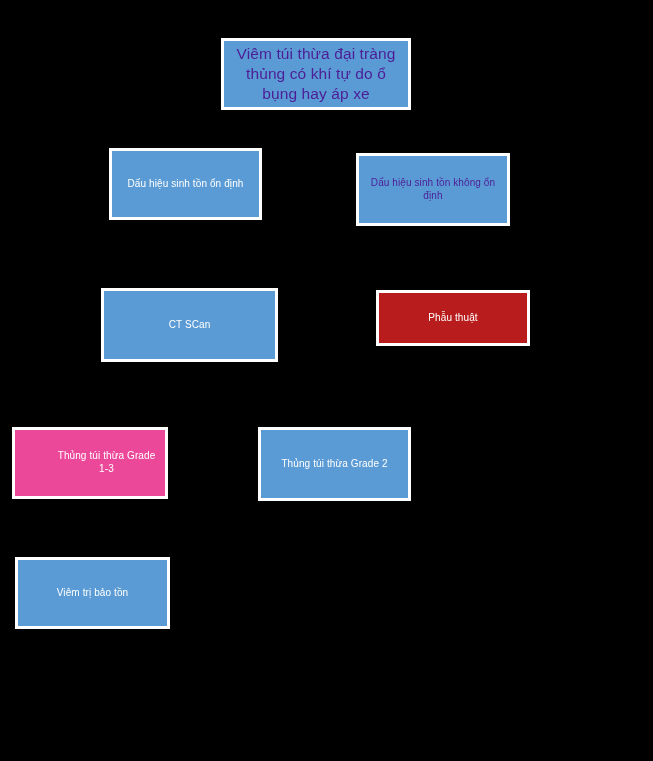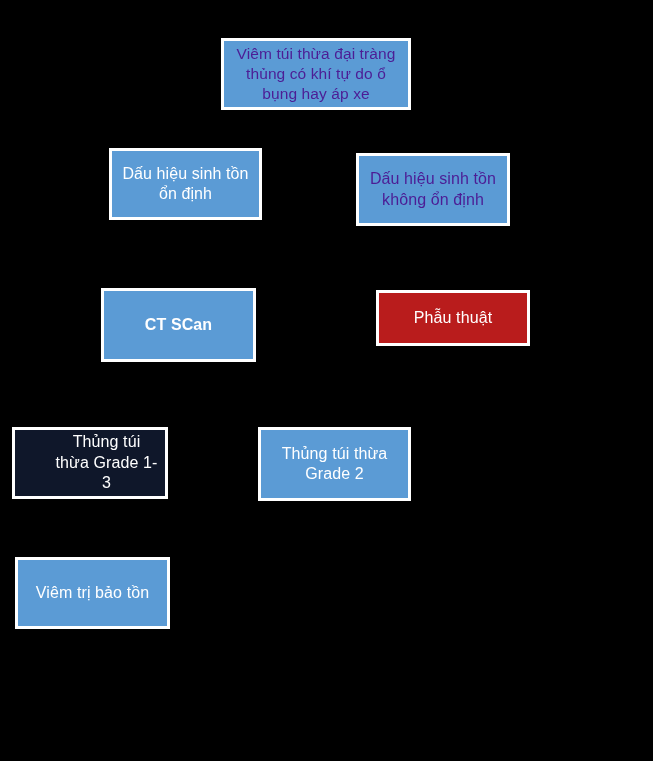--- a/index.html
+++ b/index.html
@@ -19,21 +19,21 @@
     position: absolute;
     box-sizing: border-box;
     background: #5B9BD5;
     border: 3px solid #FFFFFF;
     color: #FFFFFF;
     display: flex;
     align-items: center;
     justify-content: center;
     text-align: center;
     line-height: 1.28;
-    font-size: 16px;
+    font-size: 10px;
     letter-spacing: 0.1px;
     padding: 2px 6px;
     -webkit-font-smoothing: antialiased;
   }
   .node span {
     display: block;
     width: 100%;
   }
   .node-root {
     font-size: 15.5px;
@@ -46,27 +46,27 @@
 <div id="canvas" style="background: rgb(0, 0, 0);">
     <div class="node node-root" style="left: 221px; top: 38px; width: 190px; height: 72px; background: rgb(91, 155, 213); border-color: rgb(255, 255, 255); color: #4c1d95;">
       <span>Viêm túi thừa đại tràng thủng có khí tự do ổ bụng hay áp xe</span>
     </div>
     <div class="node" style="left: 109px; top: 148px; width: 153px; height: 72px; background: rgb(91, 155, 213); border-color: rgb(255, 255, 255); color: rgb(255, 255, 255);">
       <span>Dấu hiệu sinh tồn ổn định</span>
     </div>
     <div class="node" style="left: 356px; top: 153px; width: 154px; height: 73px; background: rgb(91, 155, 213); border-color: rgb(255, 255, 255); color: #4c1d95;">
       <span>Dấu hiệu sinh tồn không ổn định</span>
     </div>
-    <div class="node" style="left: 101px; top: 288px; width: 155px; height: 74px; background: rgb(91, 155, 213); border-color: rgb(255, 255, 255); color: rgb(255, 255, 255); font-weight: bold;">
+    <div class="node" style="left: 101px; top: 288px; width: 177px; height: 74px; background: rgb(91, 155, 213); border-color: rgb(255, 255, 255); color: rgb(255, 255, 255);">
       <span>CT SCan</span>
     </div>
     <div class="node" style="left: 376px; top: 290px; width: 154px; height: 56px; background: #b91c1c; border-color: rgb(255, 255, 255); color: rgb(255, 255, 255);">
       <span>Phẫu thuật</span>
     </div>
-    <div class="node" style="left: 12px; top: 427px; width: 156px; height: 72px; background: #0f172a; border-color: rgb(255, 255, 255); color: rgb(255, 255, 255); padding-left: 39px;">
+    <div class="node" style="left: 12px; top: 427px; width: 156px; height: 72px; background: #ec4899; border-color: rgb(255, 255, 255); color: rgb(255, 255, 255); padding-left: 39px;">
       <span>Thủng túi thừa Grade 1-3</span>
     </div>
     <div class="node" style="left: 258px; top: 427px; width: 153px; height: 74px; background: rgb(91, 155, 213); border-color: rgb(255, 255, 255); color: rgb(255, 255, 255);">
       <span>Thủng túi thừa Grade 2</span>
     </div>
     <div class="node" style="left: 15px; top: 557px; width: 155px; height: 72px; background: rgb(91, 155, 213); border-color: rgb(255, 255, 255); color: rgb(255, 255, 255);">
       <span>Viêm trị bảo tồn</span>
     </div>
   </div>
 

